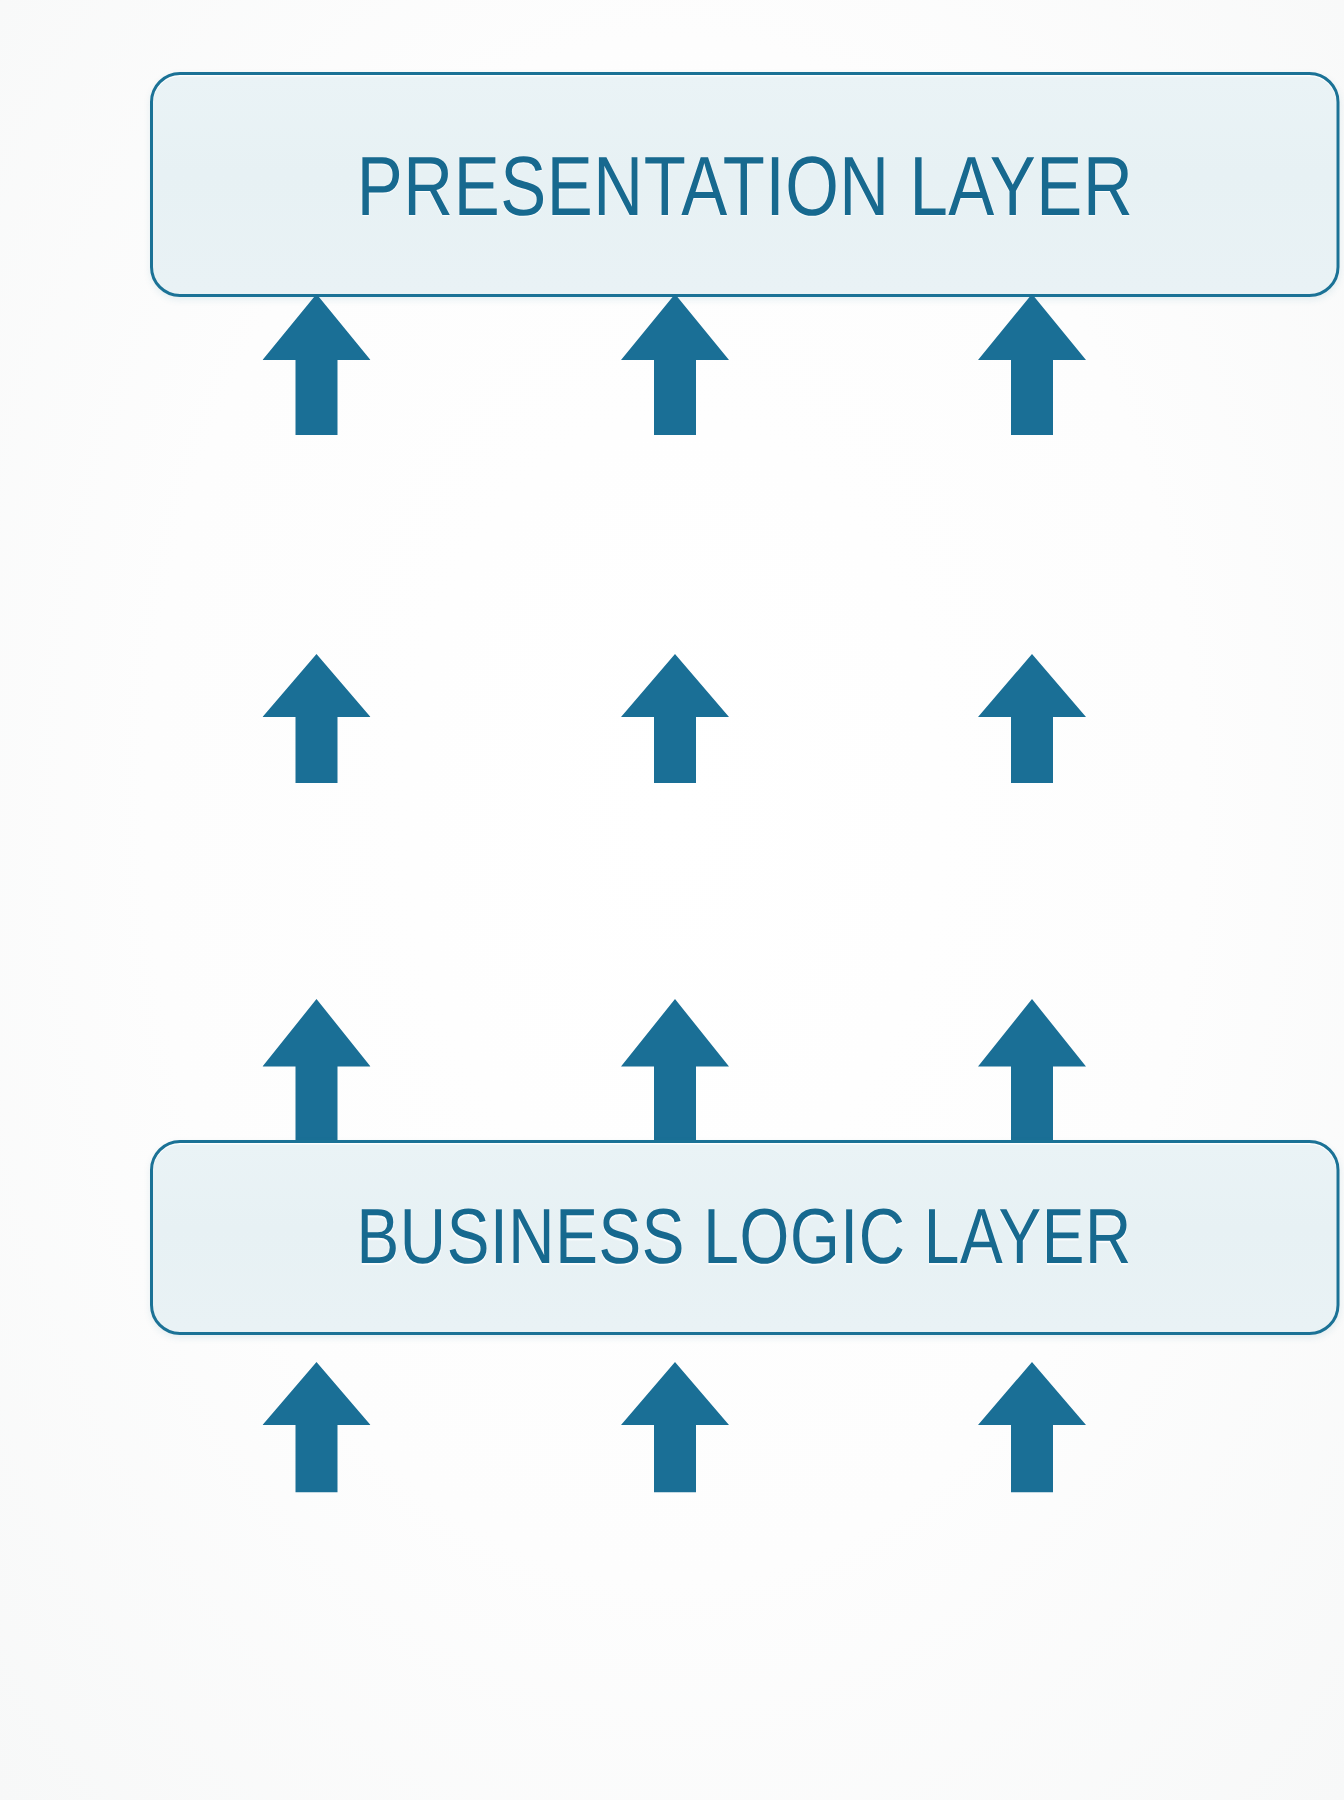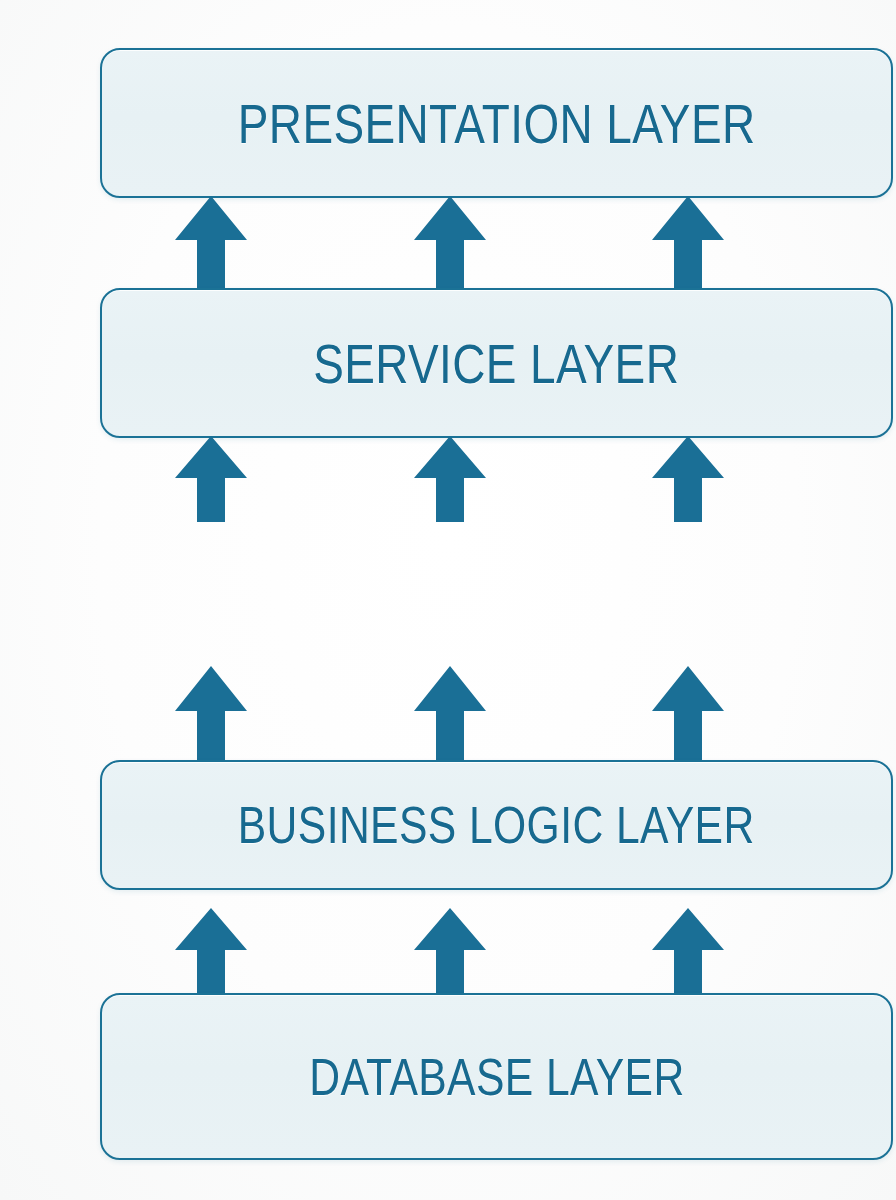--- a/index.html
+++ b/index.html
@@ -115,23 +115,20 @@
           <polygon points="36,0 72,44 50,44 50,94 22,94 22,44 0,44" fill="#1a6f96"></polygon>
         </svg>
       </div>
       <div class="arrow-up arrow-pos-right">
         <svg viewBox="0 0 72 94" preserveAspectRatio="none">
           <polygon points="36,0 72,44 50,44 50,94 22,94 22,44 0,44" fill="#1a6f96"></polygon>
         </svg>
       </div>
     </div>
 
-    <div class="layer-box" id="box-service">
-      <span class="layer-label">SERVICE LAYER</span>
-    </div>
 
     <div class="arrow-group" id="arrows-2">
       <div class="arrow-up arrow-pos-left">
         <svg viewBox="0 0 72 86" preserveAspectRatio="none">
           <polygon points="36,0 72,42 50,42 50,86 22,86 22,42 0,42" fill="#1a6f96"></polygon>
         </svg>
       </div>
       <div class="arrow-up arrow-pos-center">
         <svg viewBox="0 0 72 86" preserveAspectRatio="none">
           <polygon points="36,0 72,42 50,42 50,86 22,86 22,42 0,42" fill="#1a6f96"></polygon>
@@ -178,18 +175,15 @@
           <polygon points="36,0 72,42 50,42 50,87 22,87 22,42 0,42" fill="#1a6f96"></polygon>
         </svg>
       </div>
       <div class="arrow-up arrow-pos-right">
         <svg viewBox="0 0 72 87" preserveAspectRatio="none">
           <polygon points="36,0 72,42 50,42 50,87 22,87 22,42 0,42" fill="#1a6f96"></polygon>
         </svg>
       </div>
     </div>
 
-    <div class="layer-box" id="box-database">
-      <span class="layer-label">DATABASE LAYER</span>
-    </div>
 
   </div>
 </div>
 
 </body></html>

